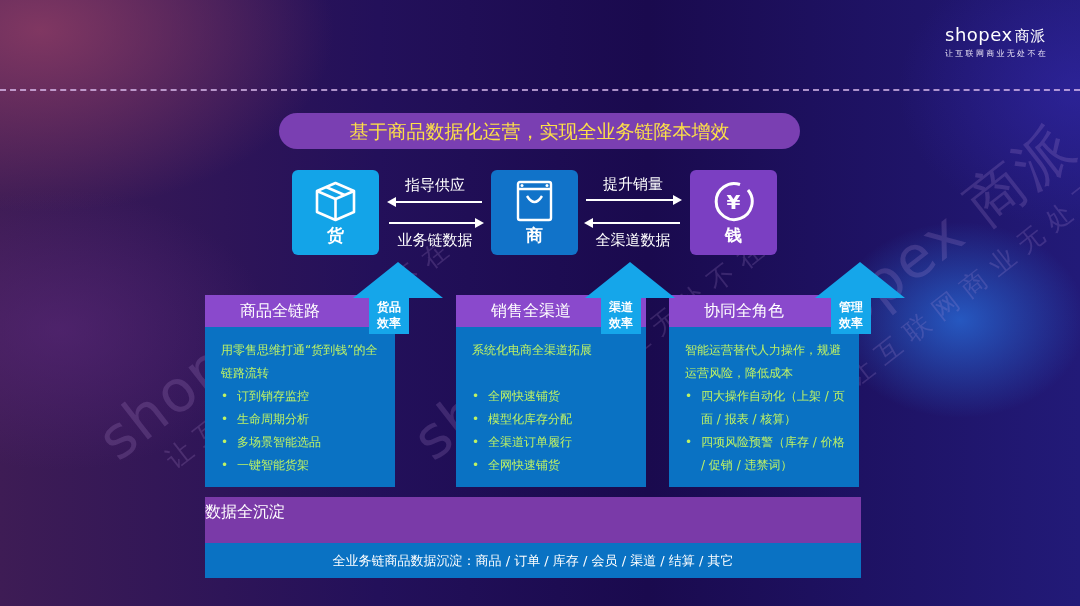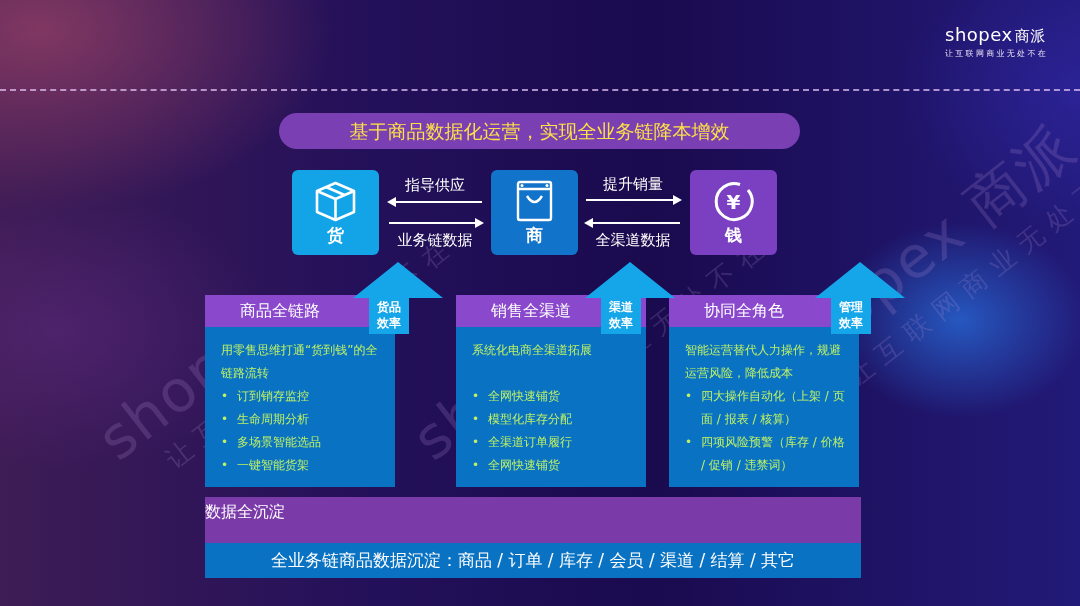--- a/index.html
+++ b/index.html
@@ -38,21 +38,21 @@
   .card ul{list-style:none;margin:0;padding:0;}
   .card li{position:relative;padding-left:16px;}
   .card li::before{content:"•";position:absolute;left:0;}
   .c1{left:205px;} .c2{left:456px;} .c3{left:669px;}
   .up{position:absolute;top:262px;width:90px;height:70px;}
   .up .tri{position:absolute;left:0;top:0;width:0;height:0;border-left:45px solid transparent;border-right:45px solid transparent;border-bottom:36px solid #15a6ea;}
   .up .stem{position:absolute;left:16px;top:35px;width:40px;height:37px;background:#15a6ea;color:#fff;font-size:12px;font-weight:bold;line-height:16px;text-align:center;padding-top:2px;box-sizing:border-box;}
   .u1{left:353px;} .u2{left:585px;} .u3{left:815px;}
   .base{position:absolute;left:205px;top:497px;width:656px;}
   .base .h{height:46px;background:#7a3aa8;color:#fff;text-align:left;line-height:30px;font-size:16px;}
-  .base .b{height:35px;background:#0a72c3;color:#fff;text-align:center;line-height:35px;font-size:17px;}
+  .base .b{height:35px;background:#0a72c3;color:#fff;text-align:center;line-height:35px;font-size:13px;}
   .wm{position:absolute;color:rgba(200,160,230,0.18);font-size:58px;transform:rotate(-38deg);transform-origin:left top;white-space:nowrap;letter-spacing:2px;}
   .wm small{display:block;font-size:26px;margin-left:40px;letter-spacing:10px;}
 </style>
 </head>
 <body>
 
 <div class="slide">
 
   <div class="wm" style="left:85px;top:420px;"><span>shopex</span><small>让互联网商业无处不在</small></div>
   <div class="wm" style="left:400px;top:420px;"><span>shopex</span><small>让互联网商业无处不在</small></div>

